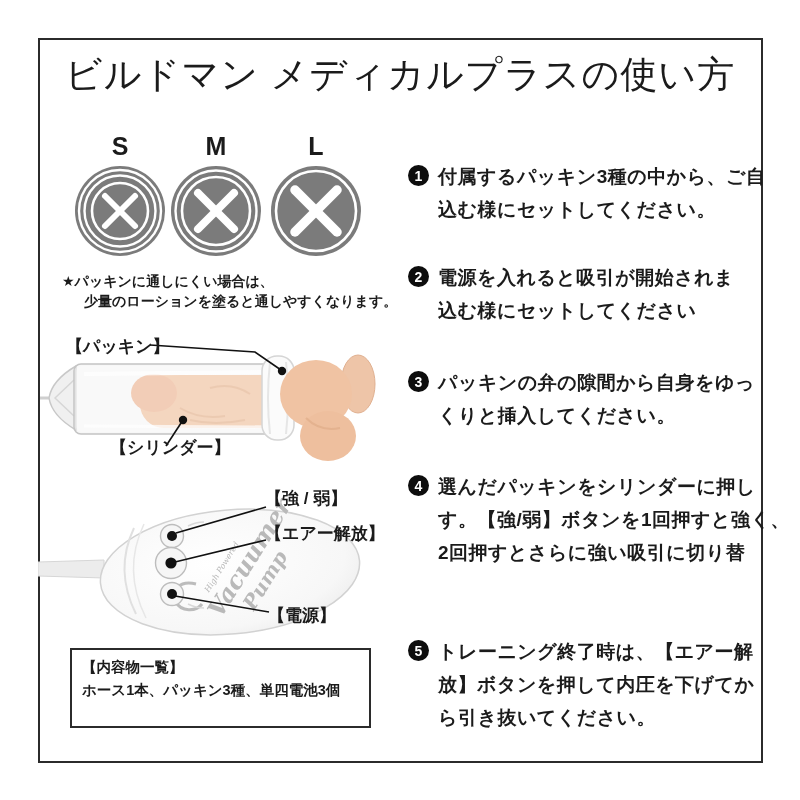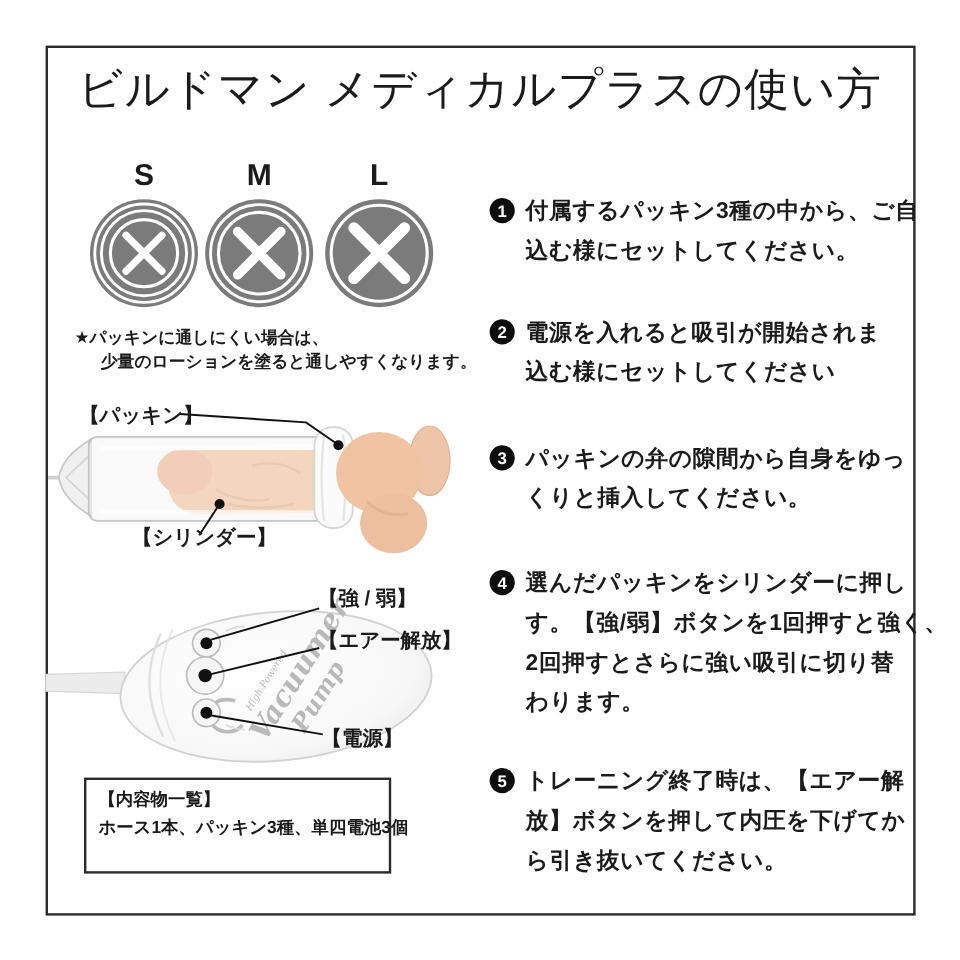--- a/index.html
+++ b/index.html
@@ -16,21 +16,21 @@
     font-size:25px; font-weight:bold; }
   .size-circle { position:absolute; top:165px; width:92px; height:92px; }
 
   .note { position:absolute; left:62px; top:271px; font-size:14px; font-weight:600;
     line-height:20px; white-space:nowrap; }
   .note .l2 { padding-left:22px; }
 
   .part-label { position:absolute; font-size:17px; font-weight:bold; white-space:nowrap; }
   .graphic { position:absolute; }
 
-  .contents-box { position:absolute; left:70px; top:648px; width:256px; height:80px;
+  .contents-box { position:absolute; left:70px; top:648px; width:301px; height:80px;
     border:2px solid #2b2b2b; padding:6px 10px 4px 10px; font-size:14.5px; font-weight:600;
     line-height:23px; white-space:nowrap; }
 
   .instructions { position:absolute; left:408px; top:0; width:352px; }
   .instr { position:absolute; left:0; display:flex; gap:9px; }
   .bullet { flex:0 0 auto; width:21px; height:21px; margin-top:5px; border-radius:50%;
     background:#0d0d0d; color:#fff; display:flex; align-items:center; justify-content:center;
     font-size:14px; font-weight:bold; }
   .instr-text { font-size:19px; font-weight:600; line-height:33px; letter-spacing:0.5px;
     white-space:nowrap; }
@@ -171,21 +171,20 @@
           <div>パッキンの弁の隙間から自身をゆっ</div>
           <div>くりと挿入してください。</div>
         </div>
       </div>
       <div class="instr" style="top: 470px;">
         <div class="bullet">4</div>
         <div class="instr-text">
           <div>選んだパッキンをシリンダーに押し</div>
           <div>す。【強/弱】ボタンを1回押すと強く、</div>
           <div>2回押すとさらに強い吸引に切り替</div>
-          <div>わります。</div>
         </div>
       </div>
       <div class="instr" style="top: 635px;">
         <div class="bullet">5</div>
         <div class="instr-text">
           <div>トレーニング終了時は、【エアー解</div>
           <div>放】ボタンを押して内圧を下げてか</div>
           <div>ら引き抜いてください。</div>
         </div>
       </div>

